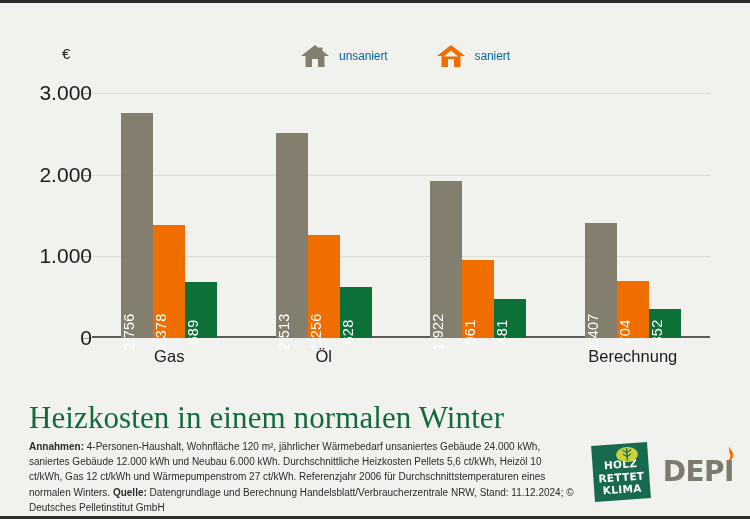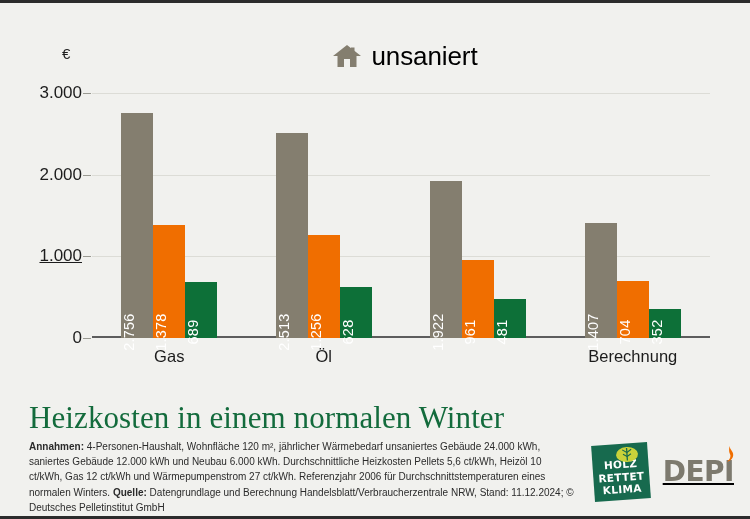--- a/index.html
+++ b/index.html
@@ -22,22 +22,22 @@
     left: 0; top: 30px;
     width: 750px; height: 46px;
     display: flex;
     align-items: center;
     justify-content: center;
     gap: 48px;
     padding-left: 60px;
   }
   .legend-item { display: flex; align-items: center; gap: 9px; }
   .legend-label {
-    font-size: 26px;
-    color: #000000;
+    font-size: 12px;
+    color: #0369a1;
     letter-spacing: -0.1px;
   }
   .legend-icon { width: 30px; height: 30px; display: block; }
   
   .unit-euro {
     position: absolute;
     left: 62px; top: 42px;
     font-size: 15px;
     color: #1c1c1c;
   }
@@ -55,23 +55,22 @@
   }
   .axis-baseline {
     position: absolute;
     left: 0; width: 100%;
     bottom: 0; height: 2px;
     background: #5d5d5d;
   }
   .ytick {
     position: absolute;
     right: 100%;
-    margin-right: 10px;
     transform: translateY(-50%);
-    font-size: 17px;
+    font-size: 21px;
     color: #1c1c1c;
     white-space: nowrap;
   }
   .ytick-dash {
     position: absolute;
     right: 100%;
     margin-right: 1px;
     width: 8px; height: 1px;
     background: #9a9a92;
   }
@@ -174,21 +173,20 @@
     font-weight: bold;
     font-size: 10.5px;
     line-height: 1.16;
     letter-spacing: 0.3px;
   }
   .logo-holz .line:first-of-type { margin-top: 14px; }
   .logo-depi {
     position: relative;
     display: flex;
     align-items: flex-start;
-    text-decoration: underline;
   }
   .depi-text {
     font-family: "DejaVu Sans", sans-serif;
     font-weight: bold;
     font-size: 28px;
     color: #7d7a6e;
     letter-spacing: -0.5px;
     line-height: 1;
   }
   .depi-flame {
@@ -209,31 +207,41 @@
       <span class="legend-icon">
         <svg viewBox="0 0 30 30" width="30" height="30" aria-hidden="true">
           <path d="M15 4 L29 15 L24.5 15 L24.5 26 L5.5 26 L5.5 15 L1 15 Z" fill="#847e6f"></path>
           <rect x="12" y="18" width="6" height="8" fill="#f1f1ee"></rect>
           <rect x="19" y="6.5" width="3.5" height="5" fill="#847e6f"></rect>
         </svg>
       </span>
       <span class="legend-label">unsaniert</span>
     </div>
 
+    <div class="legend-item">
+      <span class="legend-icon">
+        <svg viewBox="0 0 30 30" width="30" height="30" aria-hidden="true">
+          <path d="M15 4 L29 15 L24.5 15 L24.5 26 L5.5 26 L5.5 15 L1 15 Z" fill="#f06e00"></path>
+          <path d="M15 9.5 L22 15.5 L8 15.5 Z" fill="#f1f1ee"></path>
+          <rect x="12" y="18" width="6" height="8" fill="#f1f1ee"></rect>
+        </svg>
+      </span>
+      <span class="legend-label">saniert</span>
+    </div>
 
   </div>
 
   <div class="plot">
     <div id="grid-layer">
         <div class="gridline" style="top: 245px; background: transparent;"></div>
         <div class="ytick-dash" style="top: 245px;"></div>
         <div class="ytick" style="top: 245px;">0</div>
         <div class="gridline" style="top: 163.333px;"></div>
         <div class="ytick-dash" style="top: 163.333px;"></div>
-        <div class="ytick" style="top: 163.333px; text-decoration: underline;">1.000</div>
+        <div class="ytick" style="top: 163.333px;">1.000</div>
         <div class="gridline" style="top: 81.6667px;"></div>
         <div class="ytick-dash" style="top: 81.6667px;"></div>
         <div class="ytick" style="top: 81.6667px;">2.000</div>
         <div class="gridline" style="top: 0px;"></div>
         <div class="ytick-dash" style="top: 0px;"></div>
         <div class="ytick" style="top: 0px;">3.000</div>
       </div>
     <div class="axis-baseline"></div>
     <div class="groups" id="groups">
         <div class="group">

